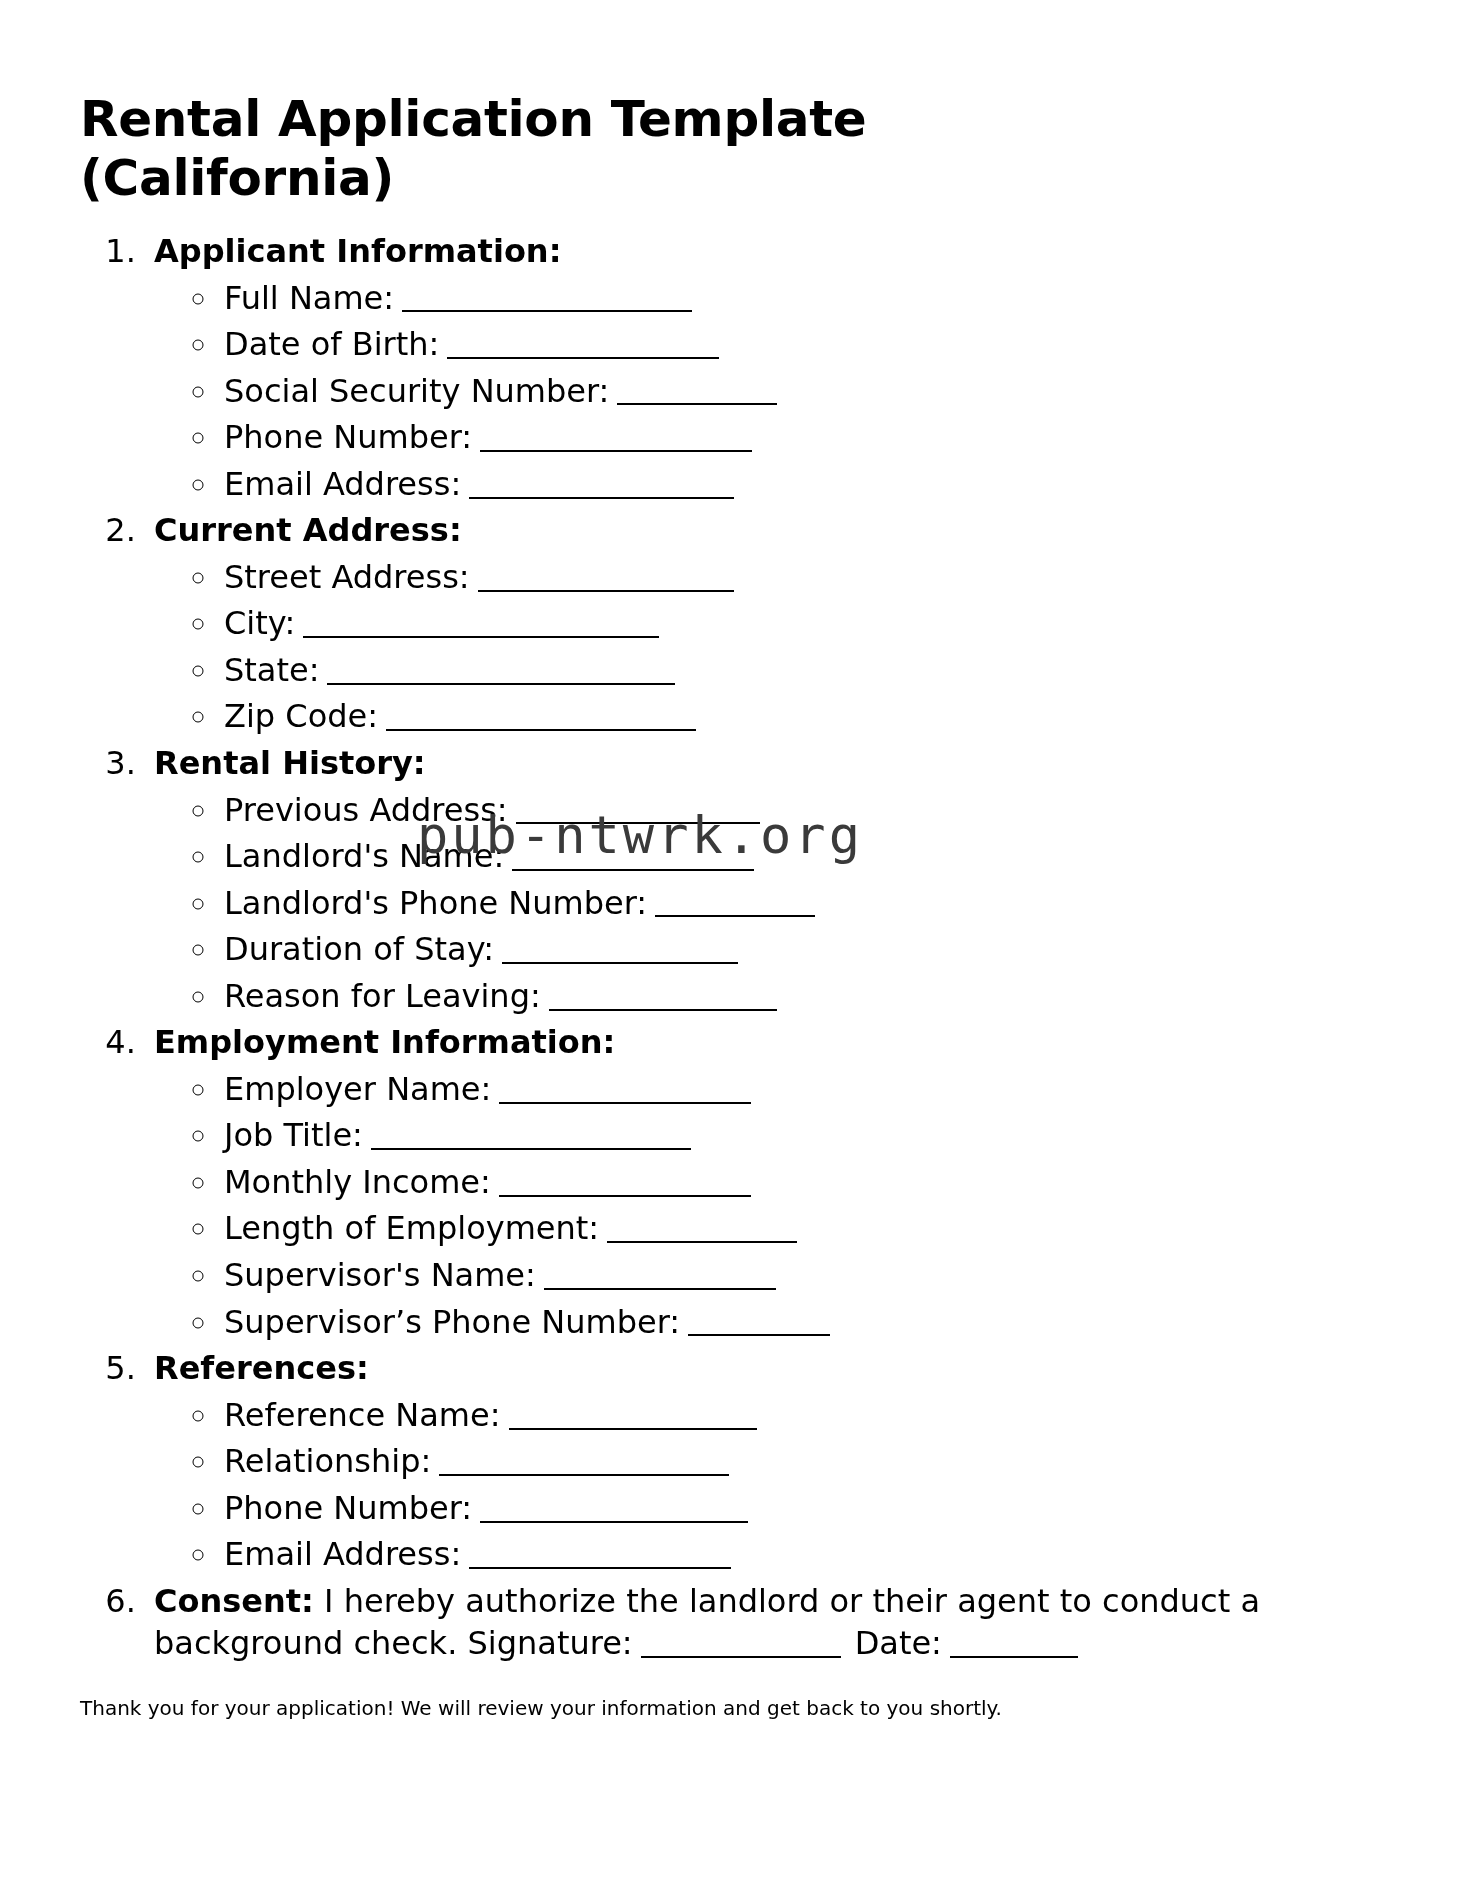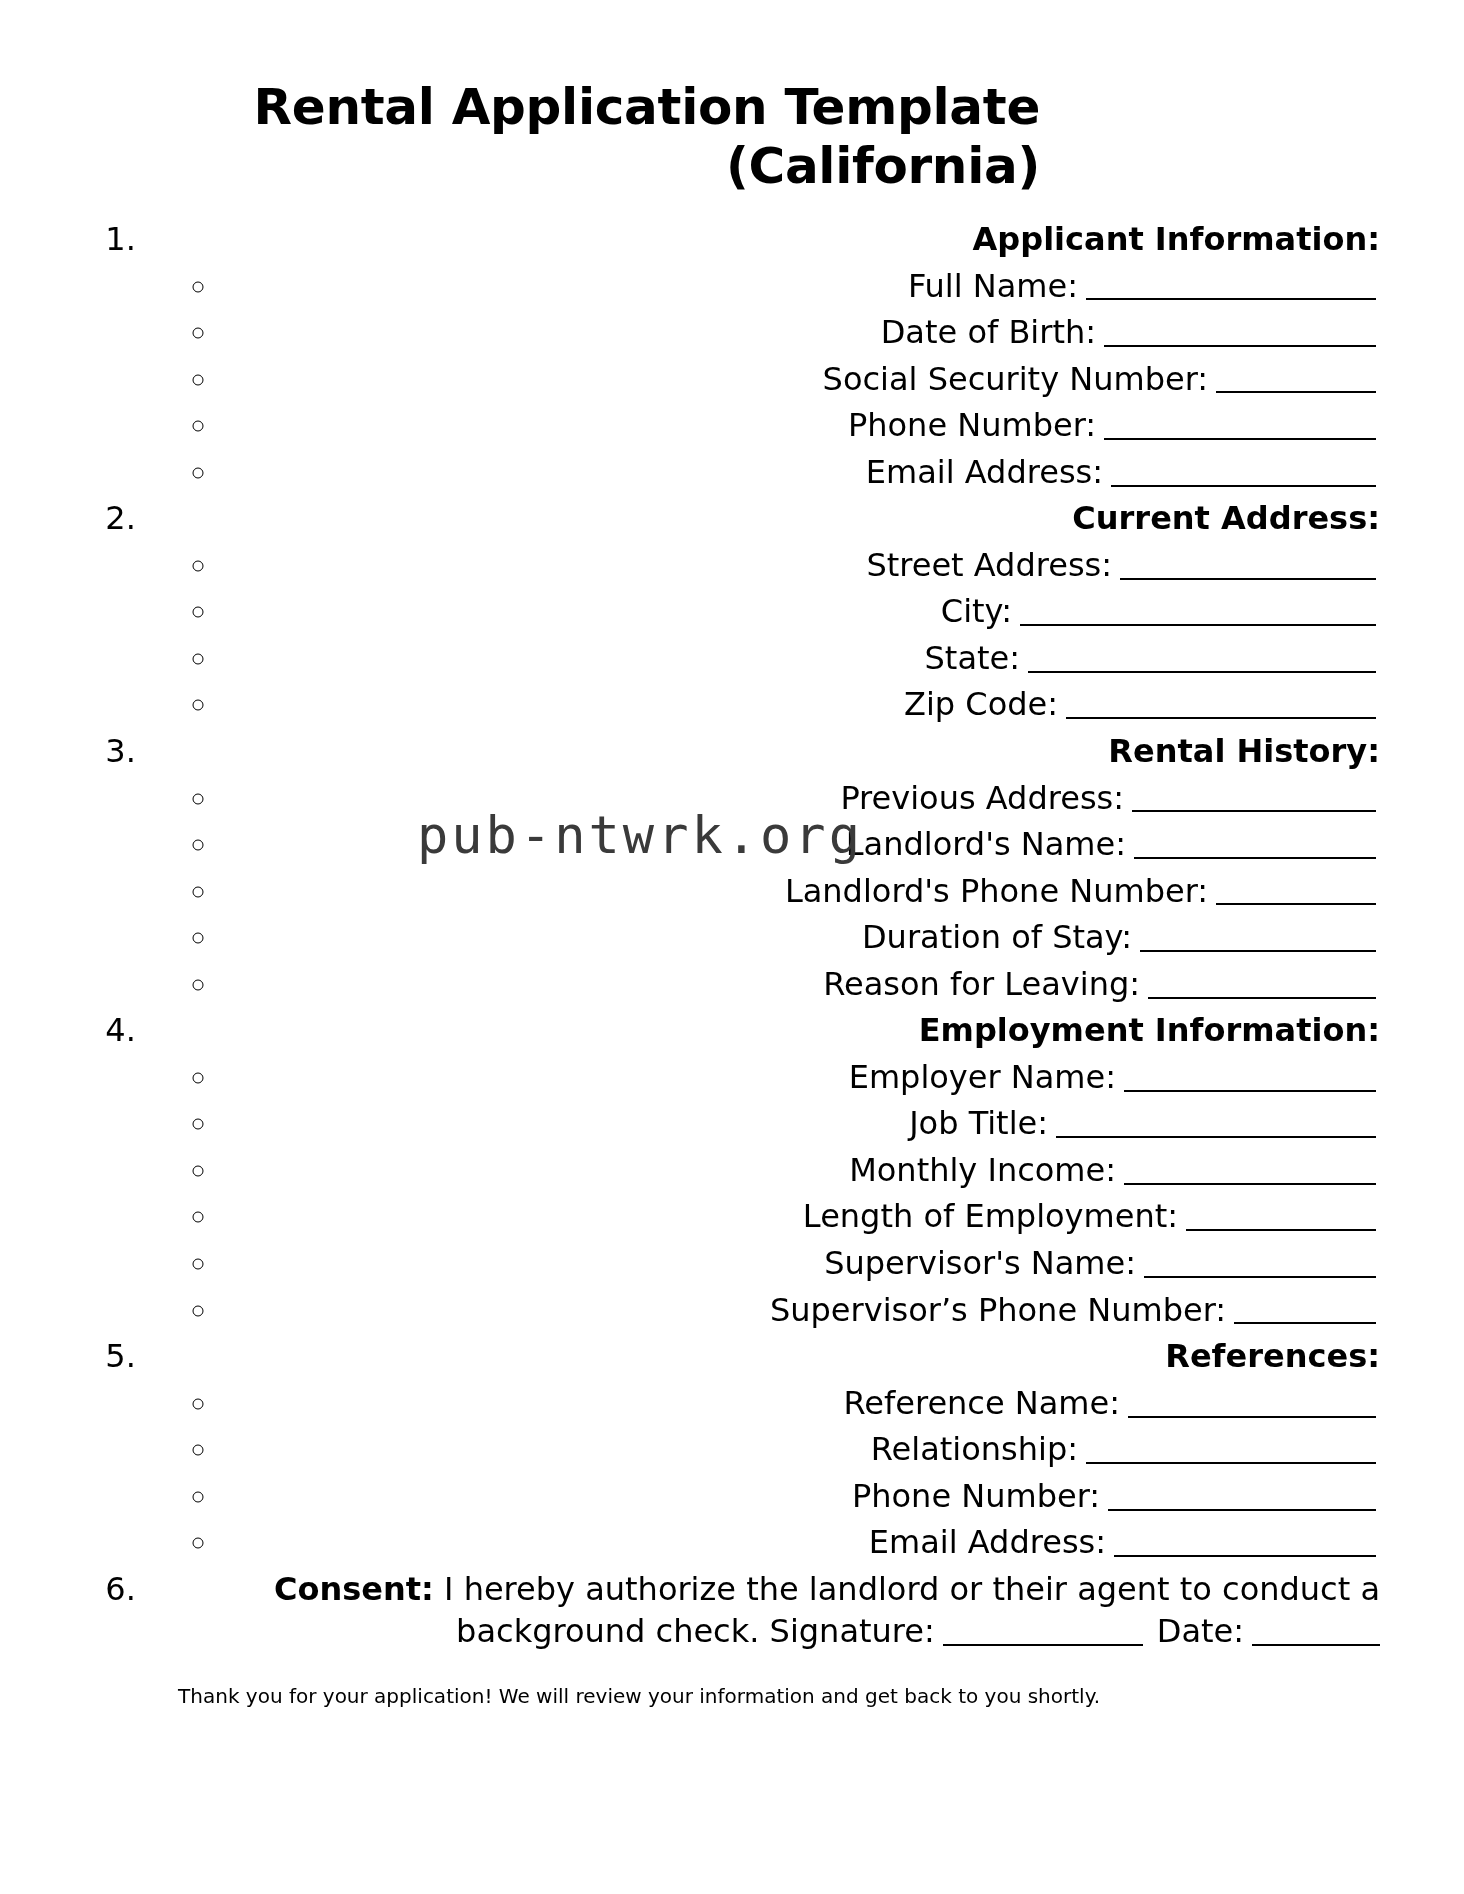--- a/index.html
+++ b/index.html
@@ -15,23 +15,22 @@
   #page {
     position: relative;
     width: 1464px;
     height: 1894px;
     background: #ffffff;
     overflow: hidden;
   }
   #content {
     position: absolute;
     left: 80px;
-    top: 78px;
+    top: 90px;
     width: 1300px;
-    text-align: right;
   }
   .doc-title {
     font-size: 50px;
     font-weight: bold;
     line-height: 1.18;
     letter-spacing: -0.3px;
     margin: 0 0 0 0;
     max-width: 960px;
   }
   .intro {

